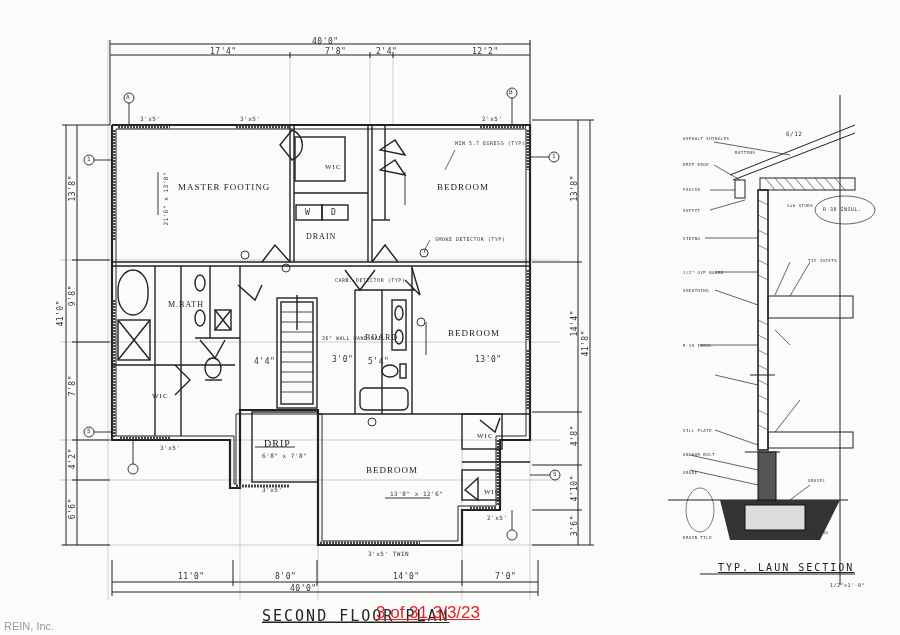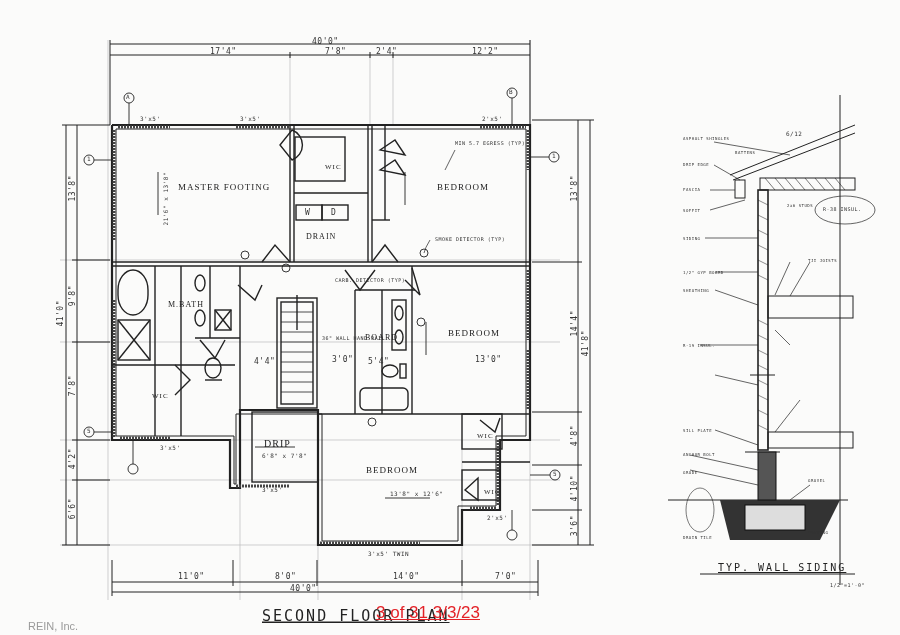--- a/index.html
+++ b/index.html
@@ -343,21 +343,21 @@
 
 <span class="lbl" style="left:126px;top:93px;font-size:6px;">A</span>
 <span class="lbl" style="left:509px;top:88px;font-size:6px;">B</span>
 <span class="lbl" style="left:87px;top:155px;font-size:6px;">1</span>
 <span class="lbl" style="left:552px;top:152px;font-size:6px;">1</span>
 <span class="lbl" style="left:87px;top:427px;font-size:6px;">5</span>
 <span class="lbl" style="left:553px;top:470px;font-size:6px;">5</span>
 
 <span class="title" style="left:262px;top:607px;">SECOND FLOOR PLAN</span>
 <span class="stamp" style="left:376px;top:603px;">3 of 31 3/3/23</span>
-<span class="watermark" style="left:4px;top:620px;margin-left:24px;">REIN, Inc.</span>
+<span class="watermark" style="left:4px;top:620px;">REIN, Inc.</span>
 </div>
 
 <div>
   <span class="lbl" style="left:786px;top:130px;font-size:6px;">6/12</span>
   <span class="lbl" style="left:683px;top:136px;font-size:4px;">ASPHALT SHINGLES</span>
   <span class="lbl" style="left:735px;top:150px;font-size:4px;">BATTENS</span>
   <span class="lbl" style="left:683px;top:162px;font-size:4px;">DRIP EDGE</span>
   <span class="lbl" style="left:683px;top:187px;font-size:4px;">FASCIA</span>
   <span class="lbl" style="left:683px;top:208px;font-size:4px;">SOFFIT</span>
   <span class="lbl" style="left:823px;top:206px;font-size:5px;">R-38 INSUL.</span>
@@ -366,15 +366,15 @@
   <span class="lbl" style="left:683px;top:270px;font-size:4px;">1/2" GYP BOARD</span>
   <span class="lbl" style="left:683px;top:288px;font-size:4px;">SHEATHING</span>
   <span class="lbl" style="left:683px;top:343px;font-size:4px;">R-19 INSUL.</span>
   <span class="lbl" style="left:808px;top:258px;font-size:4px;">TJI JOISTS</span>
   <span class="lbl" style="left:683px;top:428px;font-size:4px;">SILL PLATE</span>
   <span class="lbl" style="left:683px;top:452px;font-size:4px;">ANCHOR BOLT</span>
   <span class="lbl" style="left:683px;top:470px;font-size:4px;">GRADE</span>
   <span class="lbl" style="left:808px;top:530px;font-size:4px;">FOOTING</span>
   <span class="lbl" style="left:683px;top:535px;font-size:4px;">DRAIN TILE</span>
   <span class="lbl" style="left:808px;top:478px;font-size:4px;">GRAVEL</span>
-  <span class="title" style="left:718px;top:562px;font-size:10px;">TYP. WALL SIDING</span>
+  <span class="title" style="left:718px;top:562px;font-size:10px;">TYP. LAUN SECTION</span>
   <span class="lbl" style="left:830px;top:582px;font-size:5px;">1/2"=1'-0"</span>
 </div>
 
 </body></html>

